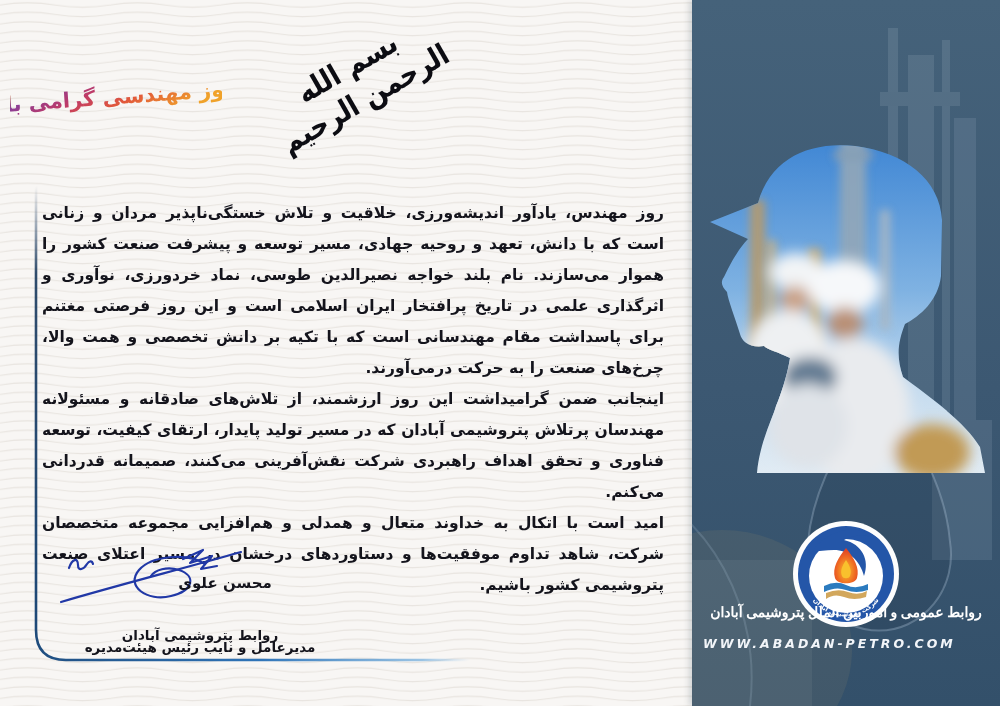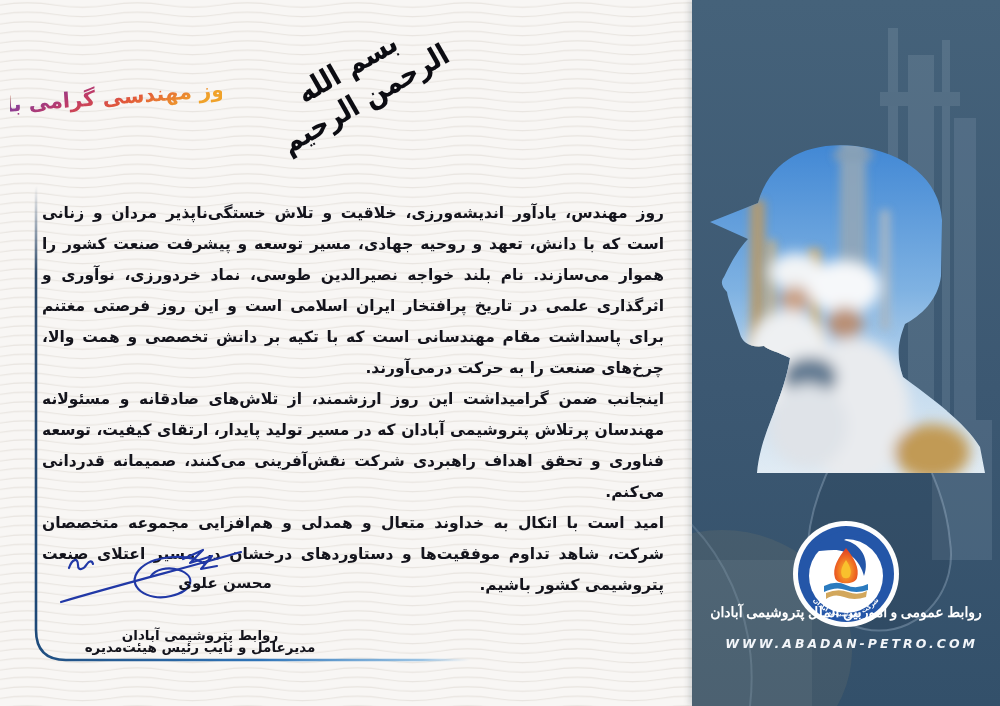--- a/index.html
+++ b/index.html
@@ -35,22 +35,22 @@
   }
   .panel-art{position:absolute;left:0;top:0;}
   .logo-svg{position:absolute;left:99px;top:519px;}
   .logo-svg text{font-family:"DejaVu Sans",sans-serif;}
   .panel-caption{
     position:absolute;left:0;top:604px;width:308px;
     direction:rtl;text-align:center;color:#ffffff;
     font-size:14px;font-weight:700;font-family:Liberation Serif, serif;
   }
   .panel-website{
-    position:absolute;left:4px;top:636px;width:282px;
-    text-align:right;color:#f2f5f9;
+    position:absolute;left:11px;top:636px;width:282px;
+    text-align:left;color:#f2f5f9;
     font-size:12.5px;font-weight:700;font-style:italic;letter-spacing:3px;
   }
 </style>
 </head>
 <body>
 
 <div class="page">
 
   <svg class="wave-bg" width="1000" height="706" aria-hidden="true">
     <defs>

